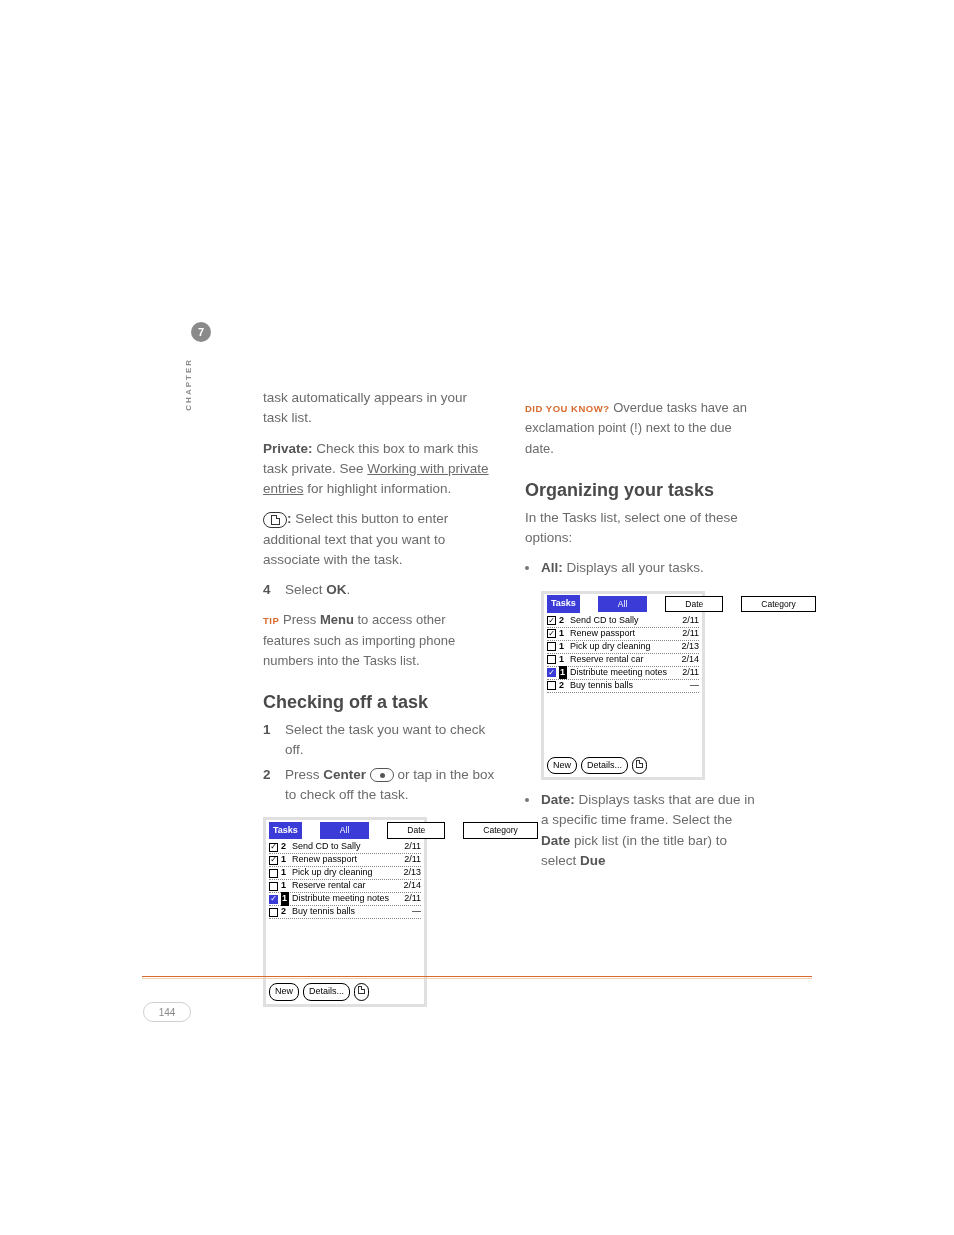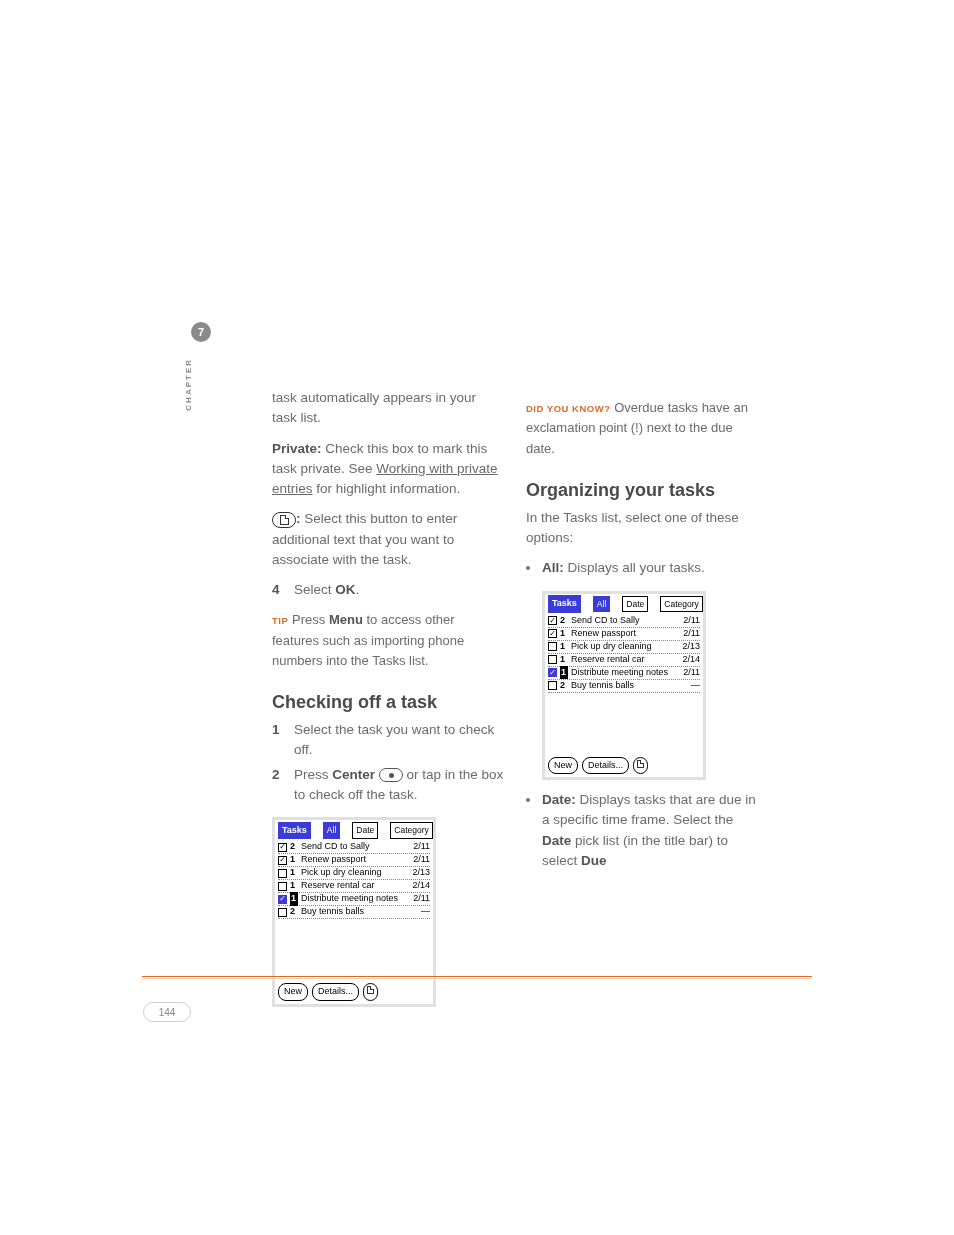--- a/index.html
+++ b/index.html
@@ -45,24 +45,24 @@
     writing-mode: vertical-rl;
     transform: rotate(180deg);
     font-size: 8px;
     letter-spacing: 2px;
     font-weight: bold;
     color: #8a8a8a;
   }
   .content-wrap {
     position: absolute;
     top: 388px;
-    left: 272px;
+    left: 263px;
     width: 500px;
     display: flex;
-    gap: 22px;
+    gap: 30px;
   }
   .col {
     width: 232px;
   }
   .bold { font-weight: bold; color: #555; }
   .step-row { display: flex; gap: 10px; margin-top: 4px; }
   .step-num { font-weight: bold; color: #555; min-width: 12px; }
   .step-text { flex: 1; }
   .heading { font-weight: bold; color: #4a4a4a; margin-top: 18px; font-size: 18px; }
   .tip-label { color: #d86a2c; font-weight: bold; font-size: 9.5px; letter-spacing: 0.5px; text-transform: uppercase; }
@@ -126,23 +126,23 @@
   }
   .tasks-title-bg {
     background: #3b3bd8;
     color: #fff;
     padding: 2px 4px;
     font-weight: bold;
     font-size: 9px;
   }
   .tasks-pick {
     border: 1px solid #000;
-    padding: 1px 3px;
+    padding: 1px 19px;
     font-size: 8.5px;
-    margin-left: 12px;
+    margin-left: 18px;
     background:#fff;
   }
   .tasks-pick.sel { background:#3b3bd8; color:#fff; border-color:#3b3bd8;}
   .task-line {
     display: flex;
     align-items: center;
     gap: 3px;
     border-bottom: 1px dotted #888;
     padding: 1px 0;
     height: 13px;

